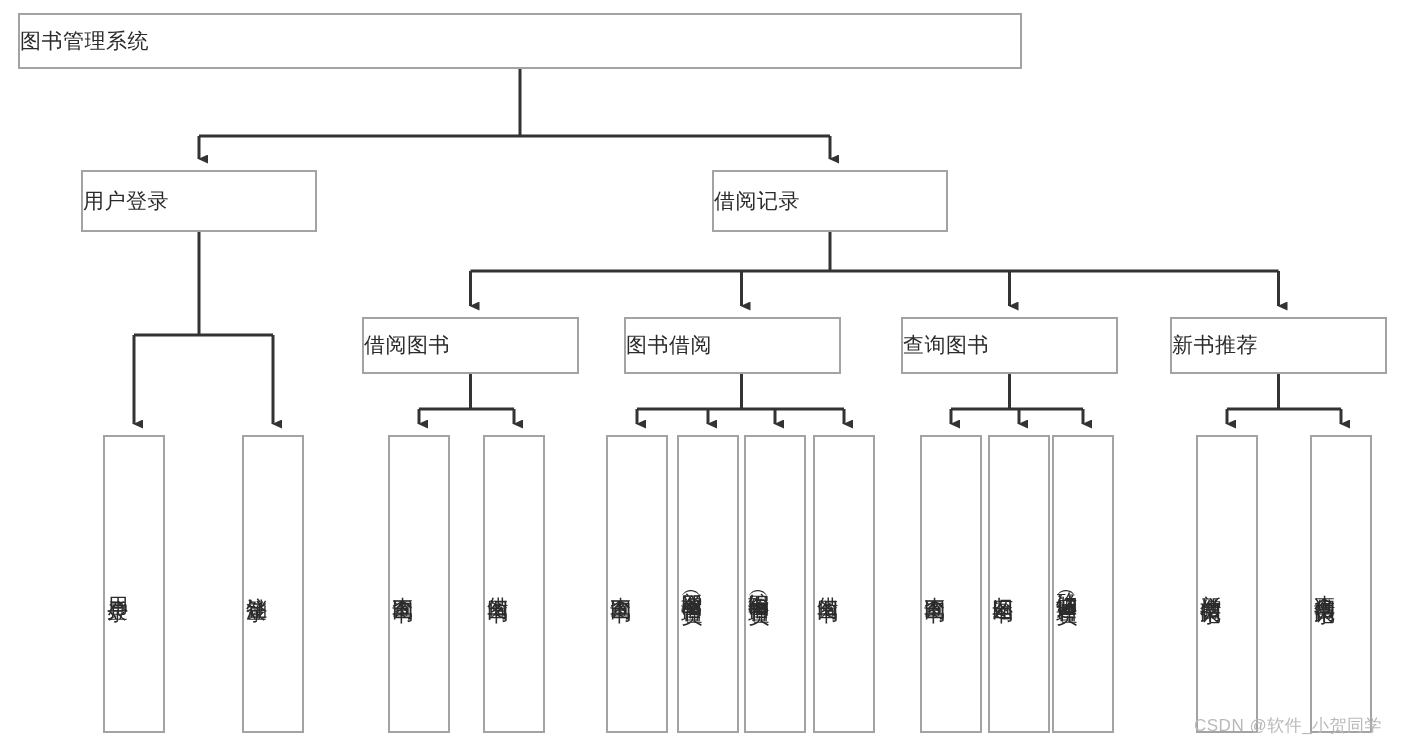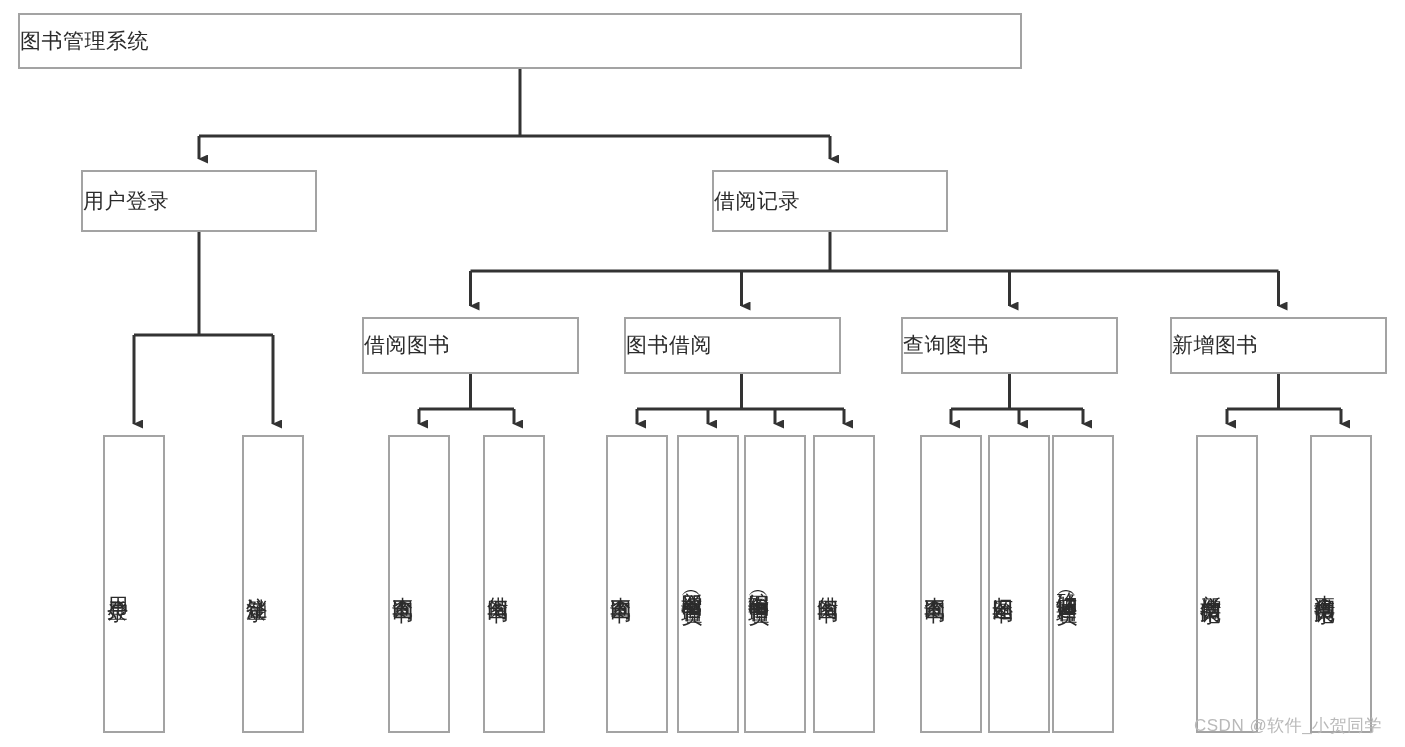--- a/index.html
+++ b/index.html
@@ -120,21 +120,21 @@
       <div class="node horizontal" style="left: 362px; top: 317px; width: 217px; height: 57px;">
         <span class="label">借阅图书</span>
       </div>
       <div class="node horizontal" style="left: 624px; top: 317px; width: 217px; height: 57px;">
         <span class="label">图书借阅</span>
       </div>
       <div class="node horizontal" style="left: 901px; top: 317px; width: 217px; height: 57px;">
         <span class="label">查询图书</span>
       </div>
       <div class="node horizontal" style="left: 1170px; top: 317px; width: 217px; height: 57px;">
-        <span class="label">新增图书</span>
+        <span class="label">新书推荐</span>
       </div>
       <div class="node vertical" style="left: 103px; top: 435px; width: 62px; height: 298px;">
         <span class="label">用户登录</span>
       </div>
       <div class="node vertical" style="left: 242px; top: 435px; width: 62px; height: 298px;">
         <span class="label">注销登录</span>
       </div>
       <div class="node vertical" style="left: 388px; top: 435px; width: 62px; height: 298px;">
         <span class="label">查询图书</span>
       </div>

